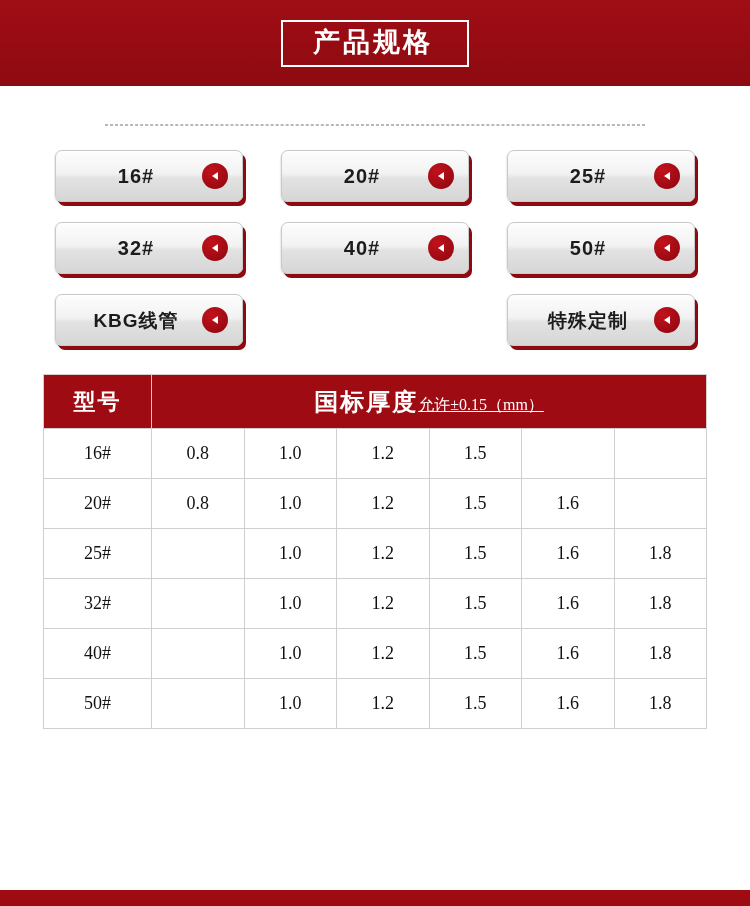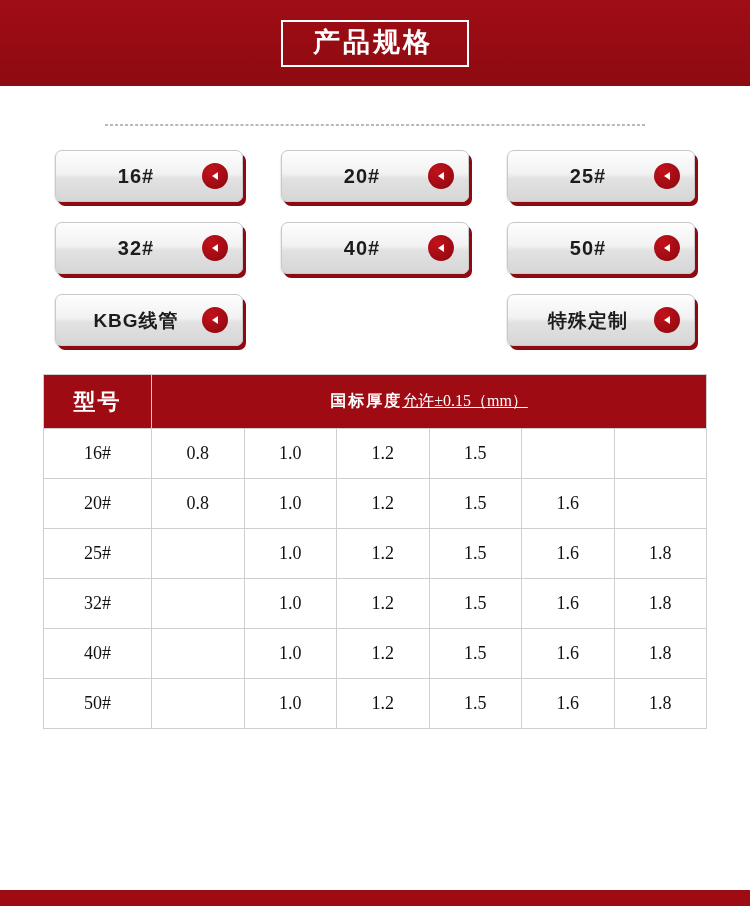--- a/index.html
+++ b/index.html
@@ -138,21 +138,21 @@
     font-family: "Liberation Sans", sans-serif;
   }
   .th-thickness {
     background: #9e0b13;
     color: #ffffff;
     height: 54px;
     border-color: #9e0b13;
     font-family: "Liberation Sans", sans-serif;
   }
   .th-thickness .big {
-    font-size: 16px;
+    font-size: 24px;
     font-weight: bold;
     letter-spacing: 2px;
   }
   .th-thickness .small {
     font-size: 16px;
     font-weight: normal;
     text-decoration: underline;
   }
   table.spec-table td {
     height: 50px;

